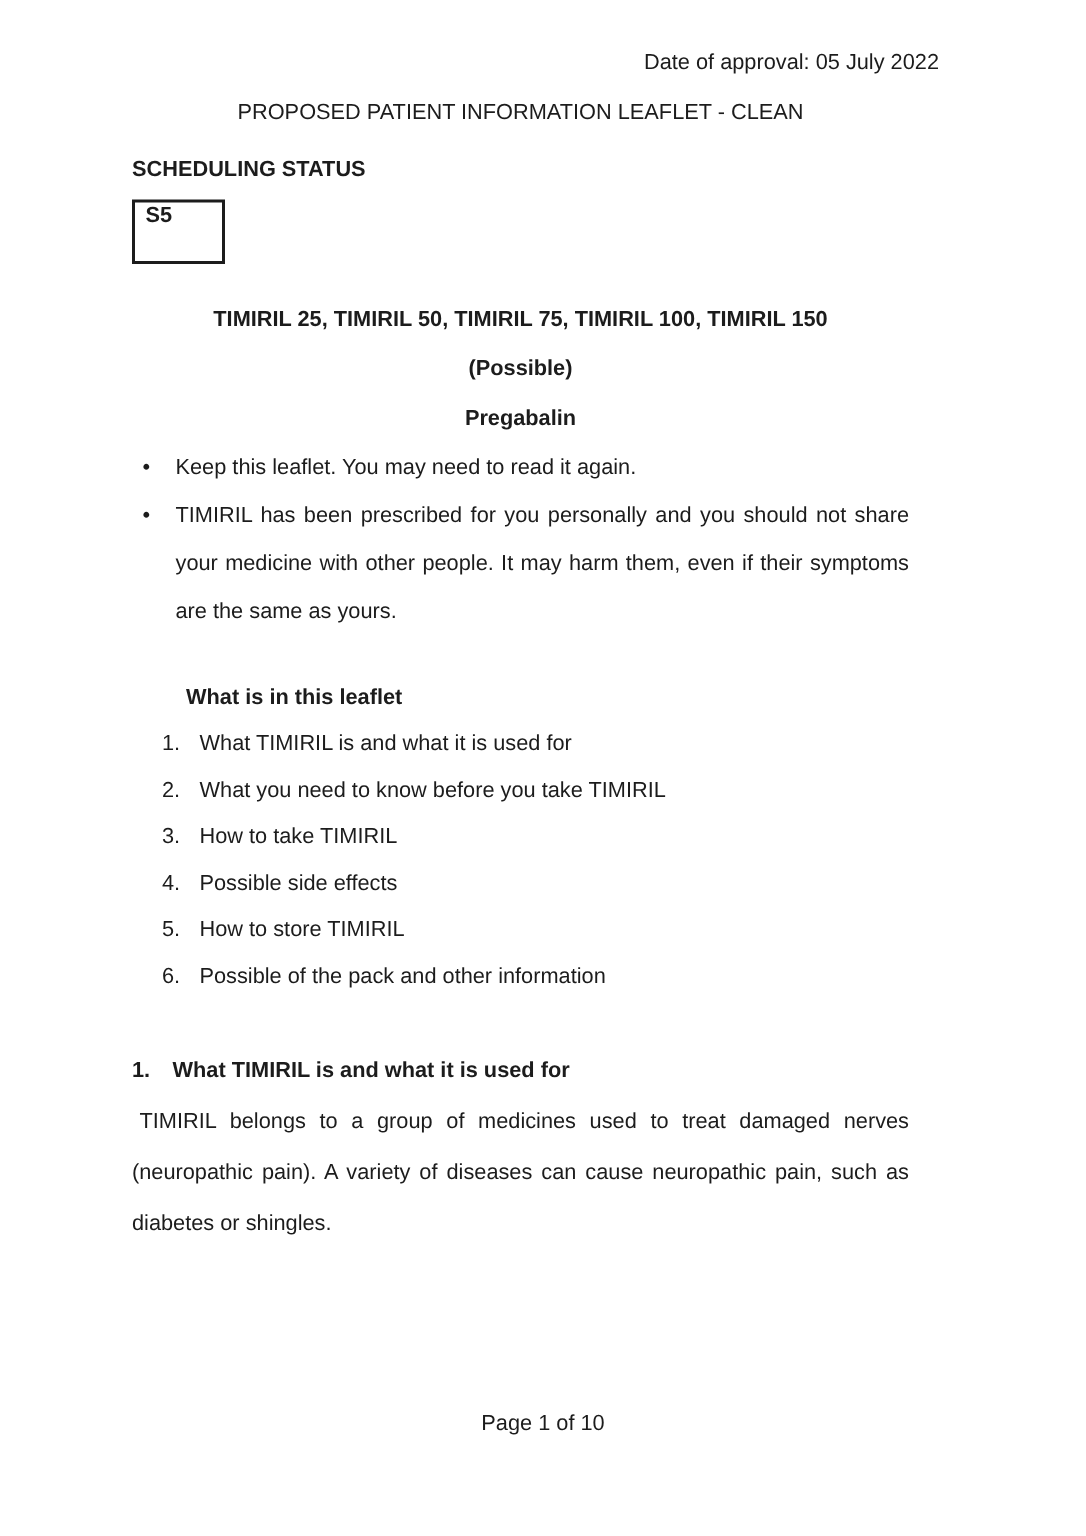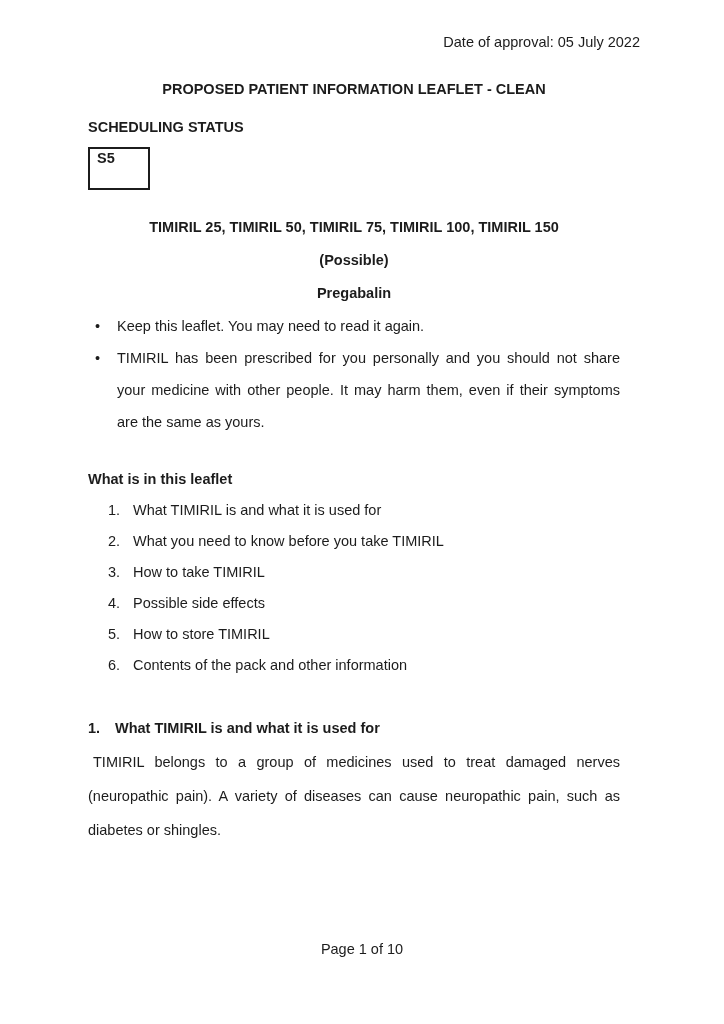--- a/index.html
+++ b/index.html
@@ -11,33 +11,33 @@
     background: #ffffff;
     font-family: "Liberation Sans", "DejaVu Sans", sans-serif;
     font-size: 14.5px;
     color: #1c1c1c;
     overflow: hidden;
     box-sizing: border-box;
   }
   .content {
     position: absolute;
     left: 88px;
-    right: 104px;
+    right: 118px;
     top: 0;
   }
   .date-line {
     margin-top: 34px;
     margin-right: -20px;
     text-align: right;
     line-height: 17px;
   }
   .main-title {
-    margin-top: 30px;
+    margin-top: 16px;
     text-align: center;
-    font-weight: bold;
+    font-weight: normal;
     line-height: 17px;
   }
   .sched-heading {
     margin-top: 21px;
     font-weight: bold;
     line-height: 17px;
   }
   .sched-box {
     margin-top: 11px;
     width: 62px;
@@ -72,20 +72,21 @@
   ul.bullet-list li::before {
     content: "\2022";
     position: absolute;
     left: -22px;
     top: 0;
   }
   .toc-heading {
     margin-top: 25px;
     font-weight: bold;
     line-height: 32px;
+    margin-left: 36px;
   }
   .toc-list {
     margin: 0;
     padding: 0 0 0 20px;
     line-height: 31px;
   }
   .toc-item { display: flex; }
   .toc-num { width: 25px; flex: 0 0 25px; }
   .section-heading {
     margin-top: 30px;
@@ -155,21 +156,21 @@
       <div class="toc-item">
         <span class="toc-num">4.</span>
         <span>Possible side effects</span>
       </div>
       <div class="toc-item">
         <span class="toc-num">5.</span>
         <span>How to store TIMIRIL</span>
       </div>
       <div class="toc-item">
         <span class="toc-num">6.</span>
-        <span>Contents of the pack and other information</span>
+        <span>Possible of the pack and other information</span>
       </div>
     </div>
 
     <div class="section-heading">
       <span class="section-num">1.</span>
       <span>What TIMIRIL is and what it is used for</span>
     </div>
 
     <p class="section-body">TIMIRIL belongs to a group of medicines used to treat damaged nerves (neuropathic pain). A variety of diseases can cause neuropathic pain, such as diabetes or shingles.</p>
 

